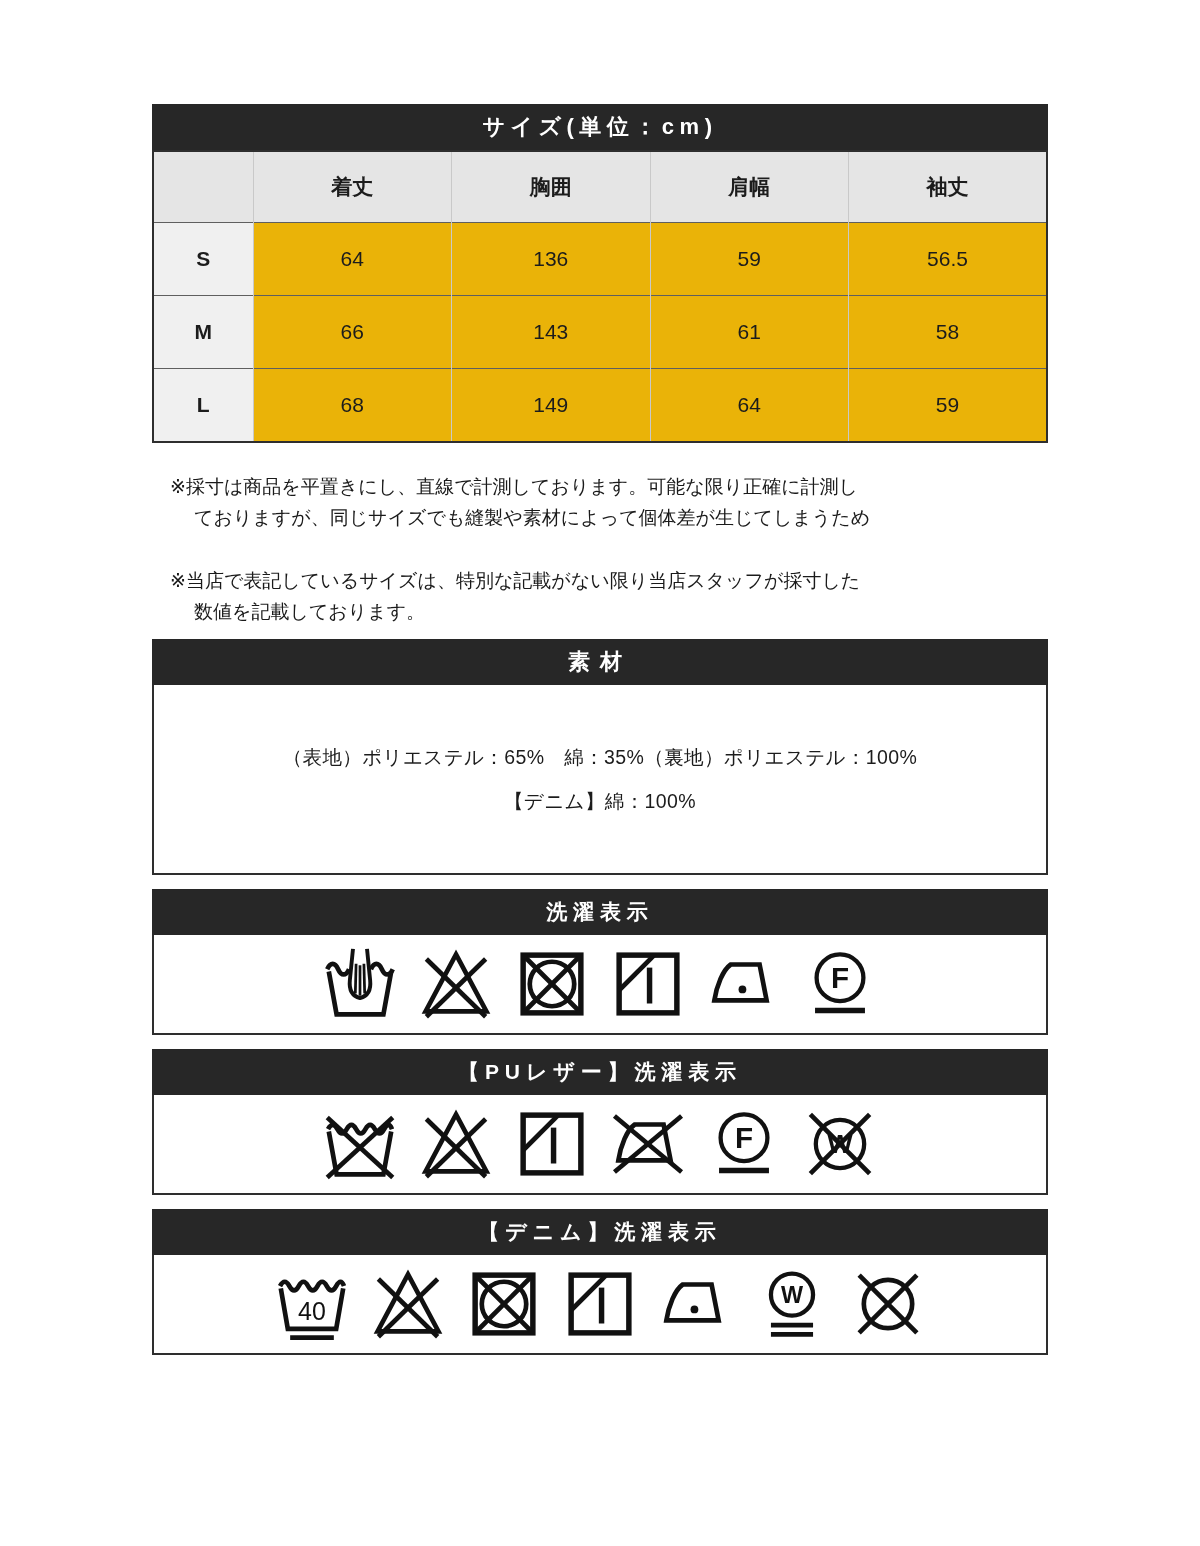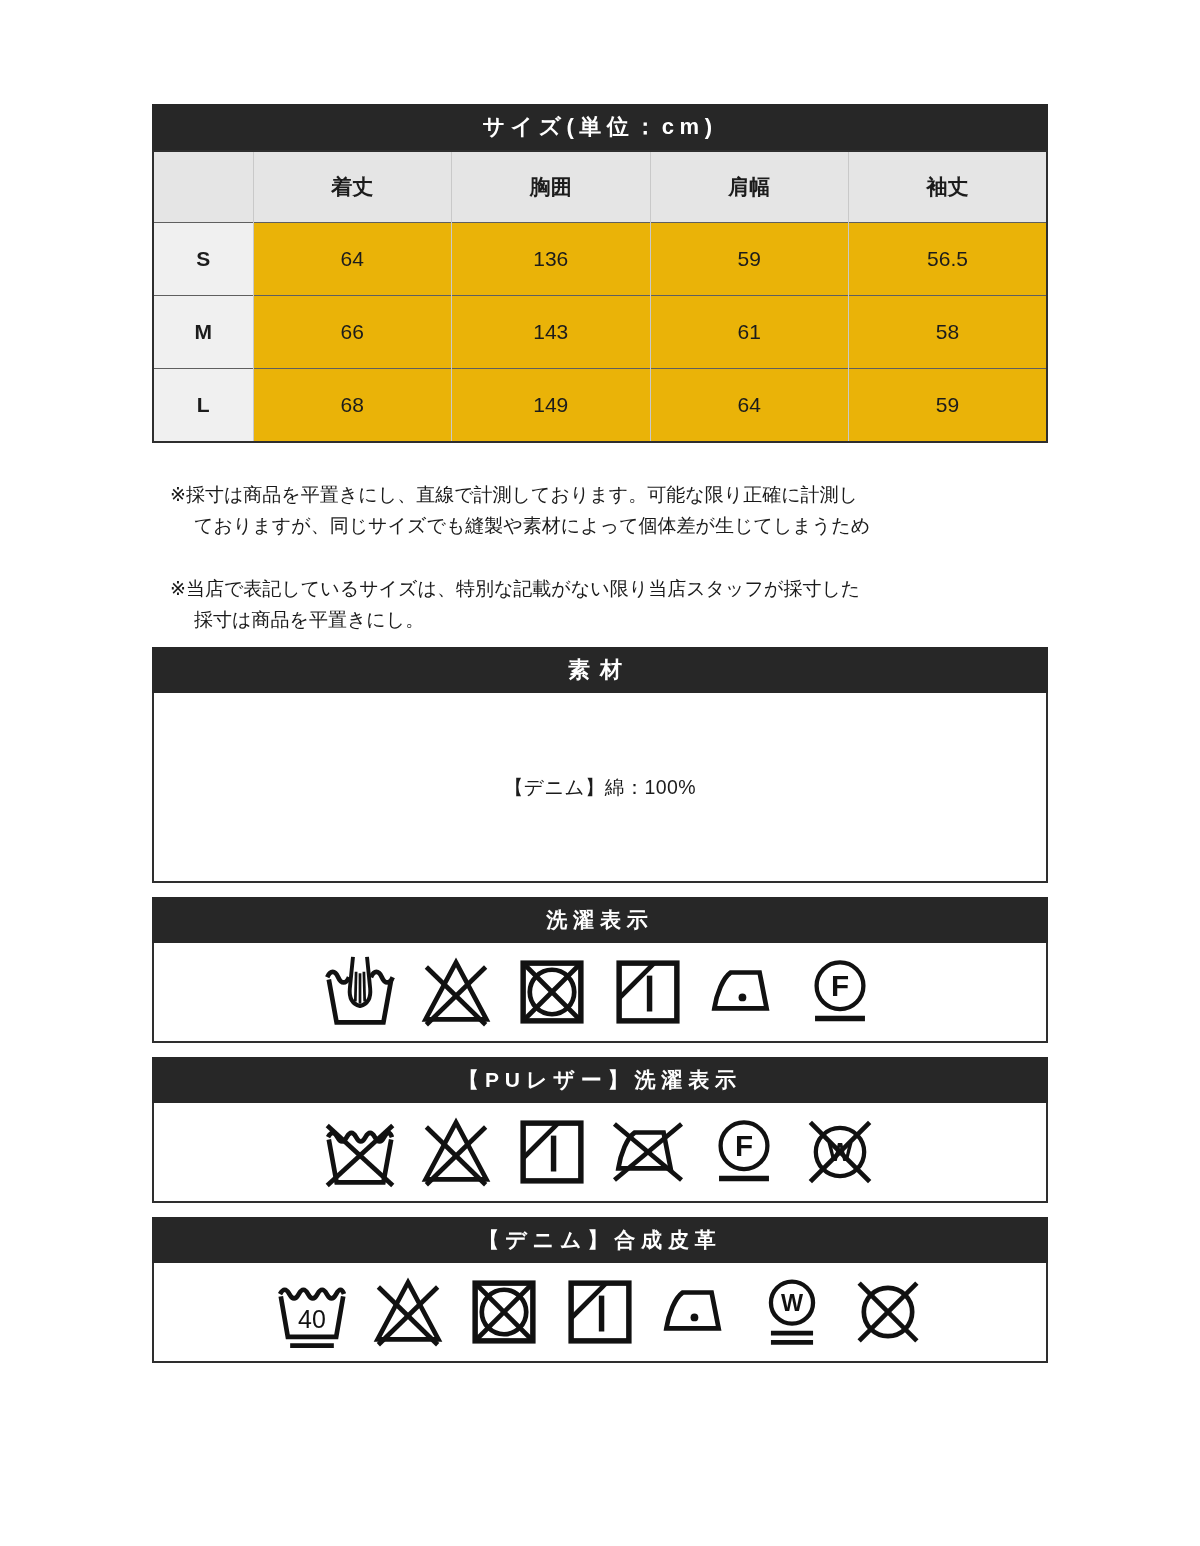--- a/index.html
+++ b/index.html
@@ -29,21 +29,21 @@
     text-align:center; vertical-align:middle;
     border-top:1px solid #5f5f5f; border-left:1px solid #c9c9c9;
     font-size:21px; padding:0;
   }
   .size-table thead th { height:70px; background:#e5e5e5; font-weight:bold; }
   .size-table tbody th { background:#f0f0f0; font-weight:bold; }
   .size-table tbody th, .size-table tbody td { height:72px; }
   .size-table tbody td { background:#eab308; font-weight:normal; }
 
   
-  .notes { margin-top:36px; padding-left:18px; font-size:19px; line-height:31px; color:#1a1a1a; }
+  .notes { margin-top:28px; padding-left:18px; font-size:19px; line-height:31px; color:#1a1a1a; }
   .note + .note { margin-top:32px; }
   .note-line.cont { padding-left:24px; }
 
   
   .material-section { margin-top:12px; }
   .material-box {
     border:2px solid #2e2e2e; border-top:none; height:188px;
     display:flex; flex-direction:column; align-items:center; justify-content:center;
     gap:17px; font-size:19.5px; letter-spacing:0.02em;
   }
@@ -110,29 +110,30 @@
     </table>
   </section>
 
   <section class="notes" id="notes">
       <div class="note">
         <div class="note-line">※採寸は商品を平置きにし、直線で計測しております。可能な限り正確に計測し</div>
         <div class="note-line cont">ておりますが、同じサイズでも縫製や素材によって個体差が生じてしまうため</div>
       </div>
       <div class="note">
         <div class="note-line">※当店で表記しているサイズは、特別な記載がない限り当店スタッフが採寸した</div>
-        <div class="note-line cont">採寸は商品を平置きにし。</div>
+        <div class="note-line cont">数値を記載しております。</div>
       </div>
     </section>
 
   <section class="material-section">
     <div class="bar material-bar">
       <span>素材</span>
     </div>
     <div class="material-box" id="material-lines">
+        <div class="mat-line">（表地）ポリエステル：65%　綿：35%（裏地）ポリエステル：100%</div>
         <div class="mat-line">【デニム】綿：100%</div>
       </div>
   </section>
 
   <section class="care-section">
     <div class="bar care-bar">
       <span>洗濯表示</span>
     </div>
     <div class="care-box symbols">
         <span class="symbol">
@@ -251,21 +252,21 @@
               <path d="M12,12 L88,88"></path>
               <path d="M88,12 L12,88"></path>
             </g>
           </svg>
         </span>
       </div>
   </section>
 
   <section class="care-section">
     <div class="bar care-bar">
-      <span>【デニム】合成皮革</span>
+      <span>【デニム】洗濯表示</span>
     </div>
     <div class="care-box symbols">
         <span class="symbol">
           <svg width="78" height="78" viewBox="0 0 100 100">
             <g fill="none" stroke="#111" stroke-width="6">
               <path d="M9,27 Q15,16 21,27 T33,27 T45,27 T57,27 T69,27 T81,27 T91,27"></path>
               <path d="M10,30 L19,82 L81,82 L90,30"></path>
               <path d="M22,93 L78,93"></path>
             </g>
             <text x="50" y="71" text-anchor="middle" font-size="32" fill="#111">40</text>

